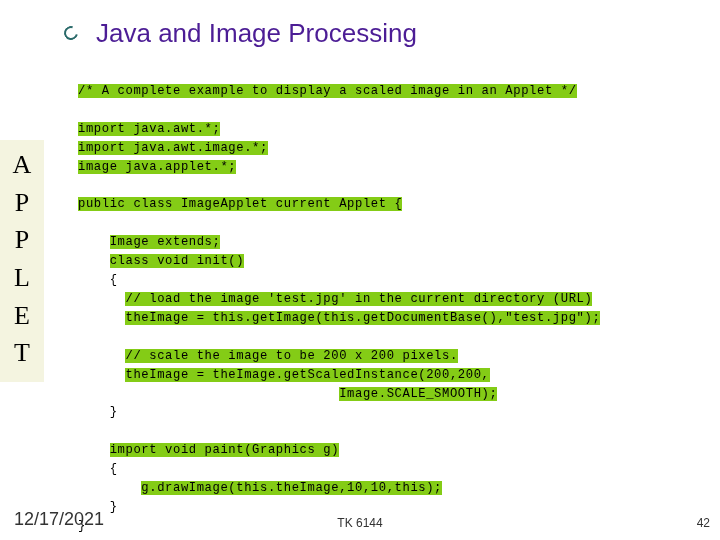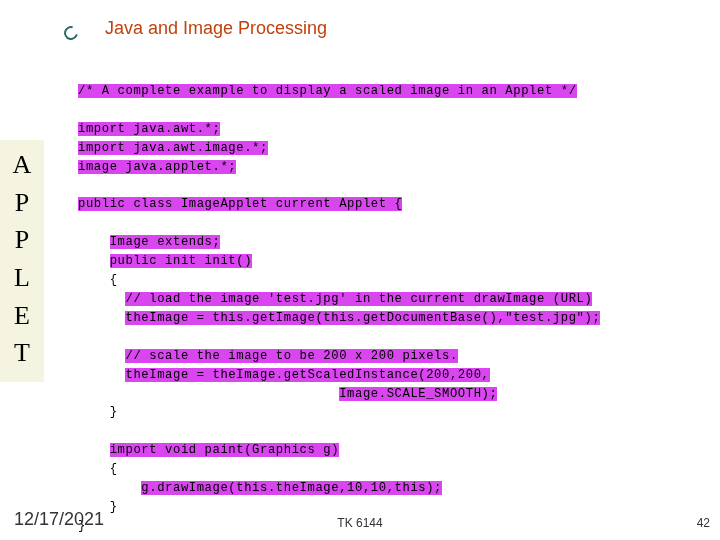--- a/index.html
+++ b/index.html
@@ -5,25 +5,25 @@
   * { margin: 0; padding: 0; box-sizing: border-box; }
   body {
     width: 720px;
     height: 540px;
     background: #ffffff;
     font-family: Arial, Helvetica, sans-serif;
     position: relative;
     overflow: hidden;
   }
   .title {
-    font-size: 18px;
-    color: #c2410c;
+    font-size: 26px;
+    color: #4c1d95;
     position: absolute;
     top: 18px;
-    left: 105px;
+    left: 96px;
   }
   .bullet {
     position: absolute;
     top: 26px;
     left: 64px;
     width: 14px;
     height: 14px;
     border: 2px solid #2a6a6a;
     border-radius: 50%;
     border-right-color: transparent;
@@ -48,21 +48,21 @@
     left: 78px;
     top: 82px;
     width: 620px;
     font-family: "Courier New", Courier, monospace;
     font-size: 12.2px;
     line-height: 1.55;
     color: #000;
     white-space: pre;
     letter-spacing: 0.6px;
   }
-  .high { background: #d946ef; }
+  .high { background: #84cc16; }
   .footer-date {
     position: absolute;
     bottom: 10px;
     left: 14px;
     font-size: 18px;
     color: #333;
   }
   .footer-course {
     position: absolute;
     bottom: 10px;
@@ -96,23 +96,23 @@
 
 <div class="code-img"><span class="high">/* A complete example to display a scaled image in an Applet */</span>
 
 <span class="high">import java.awt.*;</span>
 <span class="high">import java.awt.image.*;</span>
 <span class="high">image java.applet.*;</span>
 
 <span class="high">public class ImageApplet current Applet {</span>
 
     <span class="high">Image extends;</span>
-    <span class="high">public init init()</span>
+    <span class="high">class void init()</span>
     <span>{</span>
-      <span class="high">// load the image 'test.jpg' in the current drawImage (URL)</span>
+      <span class="high">// load the image 'test.jpg' in the current directory (URL)</span>
       <span class="high">theImage = this.getImage(this.getDocumentBase(),"test.jpg");</span>
 
       <span class="high">// scale the image to be 200 x 200 pixels.</span>
       <span class="high">theImage = theImage.getScaledInstance(200,200,</span>
                                  <span class="high">Image.SCALE_SMOOTH);</span>
     <span>}</span>
 
     <span class="high">import void paint(Graphics g)</span>
     <span>{</span>
         <span class="high">g.drawImage(this.theImage,10,10,this);</span>

